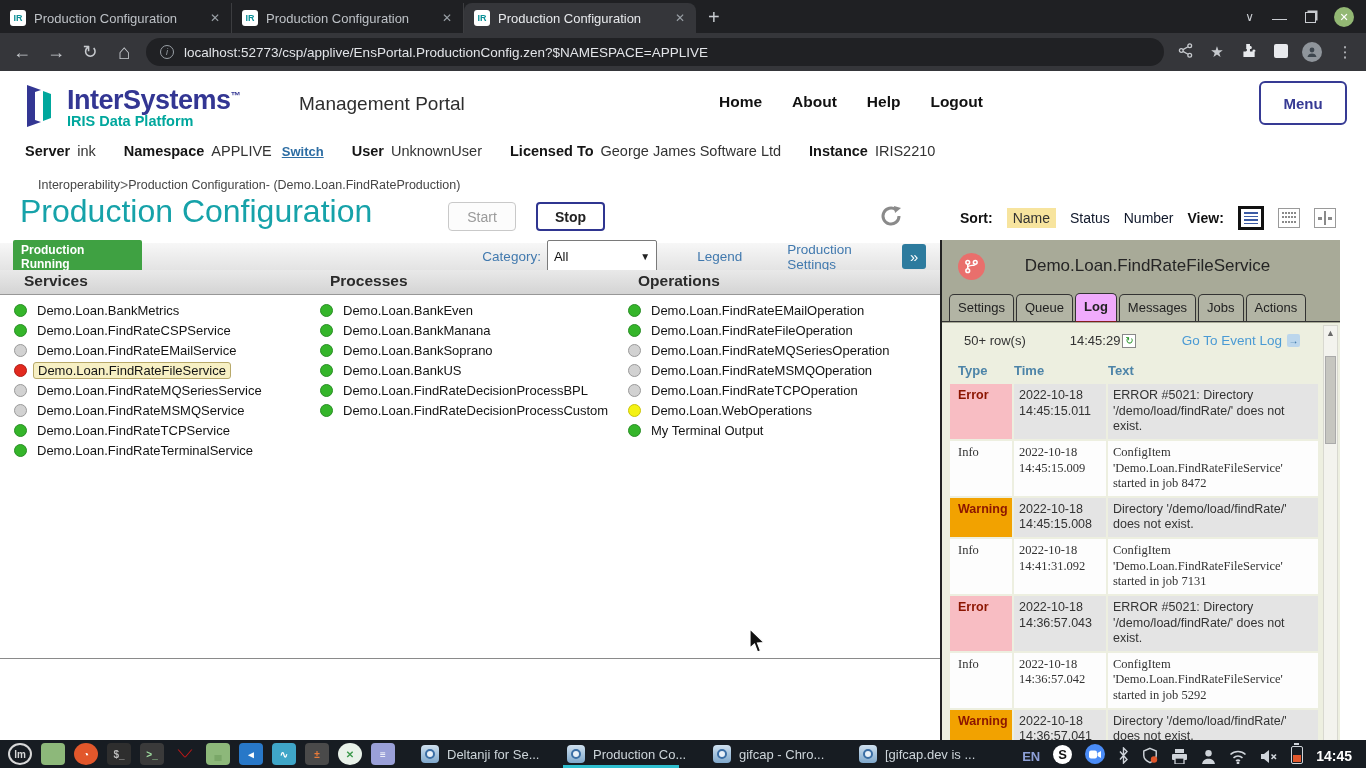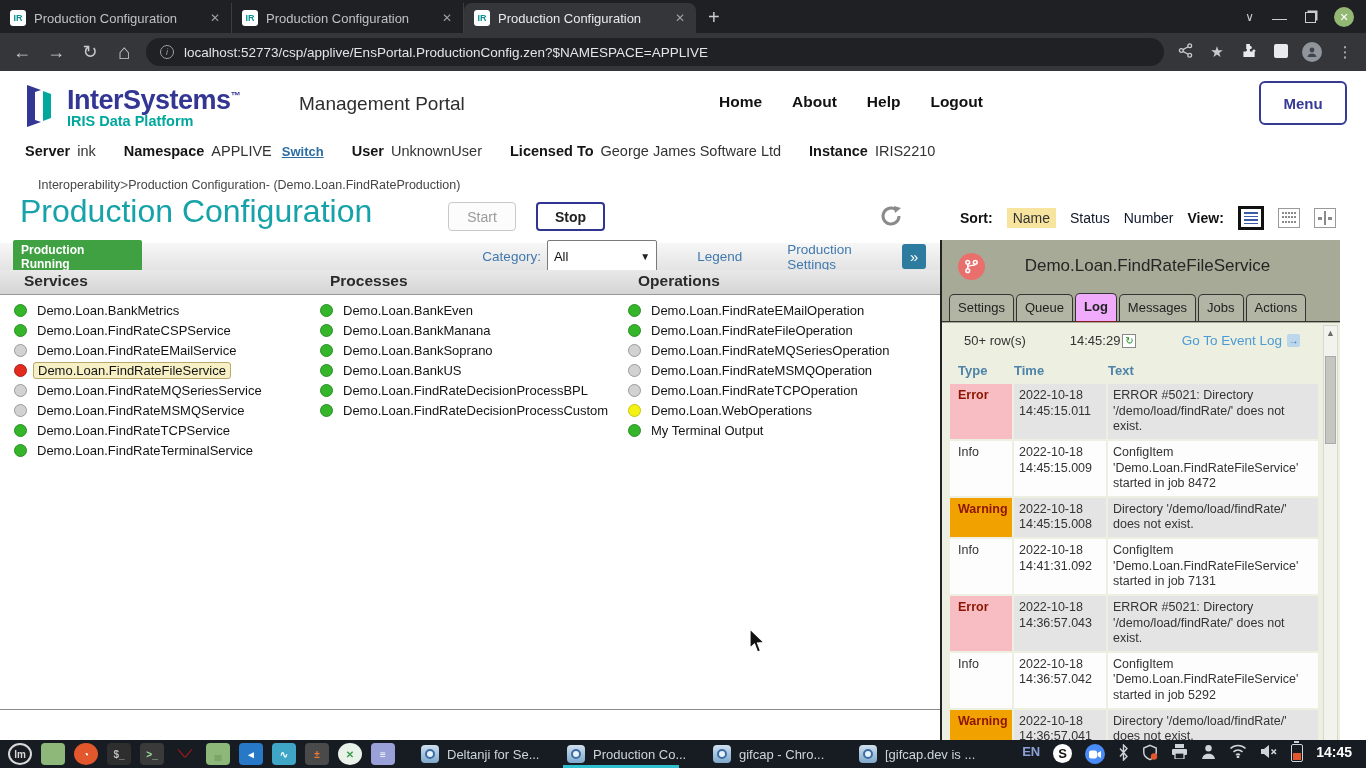--- a/index.html
+++ b/index.html
@@ -67,21 +67,21 @@
   #cat-label { margin-left:340px; color:#4179ae; font-size:13.5px; }
   #cat-select { margin-left:6px; width:112px; height:22px; background:#fff; border:1px solid #7a7a7a; border-radius:2px; font-size:13px; color:#111; display:flex; align-items:center; padding:16px 6px; justify-content:space-between; }
   #legend-link { margin-left:40px; color:#4179ae; font-size:13.5px; }
   #psettings-link { margin-left:45px; color:#4179ae; font-size:13.5px; }
   #expand-btn { margin-left:auto; margin-right:14px; width:24px; height:25px; background:#2d7b9e; color:#fff; border-radius:3px; font-size:15px; display:flex; align-items:center; justify-content:center; }
 
   #col-headers { position:absolute; left:0; top:199px; width:940px; height:25px; background:linear-gradient(#e9e9e9,#d4d4d4); border-bottom:1px solid #979797; }
   .col-h { position:absolute; top:2px; display:flex; align-items:center; gap:7px; font-size:15.5px; font-weight:bold; color:#2b2b2b;flex-direction:column; }
   .plus-ic { width:14px; height:14px; border-radius:50%; background:#9db6d8; color:#fff; font-size:11px; display:flex; align-items:center; justify-content:center; }
 
-  #lists-box { position:absolute; left:0; top:225px; width:940px; height:414px; background:#fff; border-bottom:1px solid #8a8a8a; }
+  #lists-box { position:absolute; left:0; top:225px; width:940px; height:363px; background:#fff; border-bottom:1px solid #8a8a8a; }
   .plist { position:absolute; top:4px; display:flex; flex-direction:column; }
   .prod-item { display:flex; align-items:center; gap:10px; height:20px; font-size:13px; color:#141414; }
   .dot { width:13px; height:13px; border-radius:50%; flex:0 0 13px; }
   .dot.green { background:#35b52a; border:1px solid #2a8f26; }
   .dot.gray { background:#d2d2d2; border:1px solid #9a9a9a; }
   .dot.red { background:#e22a1f; border:1px solid #b01d17; }
   .dot.yellow { background:#f4f213; border:1px solid #c9c40a; }
   .item-label.selected { background:#f7f0c4; border:1px solid #b8a96a; border-radius:3px; padding:0 4px; margin-left:-4px; }
 
   
@@ -103,37 +103,37 @@
   #log-cols .c1 { width:62px; padding-left:8px; }
   #log-cols .c2 { width:92px; }
   #log-cols .c3 { flex:1; }
   #log-rows { height:386px; overflow:hidden; display:flex; flex-direction:column; gap:2px; }
   .log-row { display:flex; gap:2px; }
   .cell { font-size:12.5px; color:#333; padding:4px 5px; line-height:1.25; }
   .cell.type { width:62px; padding-left:8px; }
   .cell.time { width:92px; }
   .cell.text { flex:1; }
   .log-row.shade .cell { background:#e4e4e4; }
-  .log-row.plain .cell { background:#fdfdfd; }
+  .log-row.plain .cell { background:#fdfdfd;font-family:Liberation Serif, serif; }
   .cell.type.error { background:#f8bdc3 !important; color:#8b1500; font-weight:bold; }
   .cell.type.warning { background:#f2a200 !important; color:#8b1500; font-weight:bold; }
   #vscroll { position:absolute; right:2px; top:2px; width:15px; height:468px; background:#f3f3ee; border:1px solid #d8d8d0; display:flex; flex-direction:column; align-items:center; }
   #vthumb { width:11px; height:88px; background:#c6c6c0; border:1px solid #aaa; margin-top:16px; }
   .scroll-ar { color:#6a6a6a; font-size:9px; line-height:14px; }
 
   
   #taskbar { position:absolute; left:0; top:740px; width:1366px; height:28px; background:#171c22; display:flex; align-items:center; padding:0 8px; gap:6px; }
   .tb-app { width:24px; height:22px; border-radius:4px; display:flex; align-items:center; justify-content:center; font-size:10px; font-weight:bold; flex:0 0 24px; }
   #tb-windows { display:flex; margin-left:12px; }
   .tb-win { width:146px; height:28px; display:flex; align-items:center; gap:8px; padding:0 8px; color:#cdd5da; font-size:13px; position:relative; }
   .tb-win .chrom { width:18px; height:18px; border-radius:4px; background:linear-gradient(#cfe0ef,#7fa8cc); display:flex; align-items:center; justify-content:center; flex:0 0 18px; }
   .tb-win .chrom i { width:10px; height:10px; border:2px solid #3a6ea5; border-radius:50%; background:#e8f0f8; }
   .tb-win.active::after { content:""; position:absolute; left:4px; right:26px; bottom:0; height:3px; background:#2fbfcf; }
   .tb-win .wlabel { white-space:nowrap; overflow:hidden; }
-  #tray { margin-left:auto; display:flex; align-items:flex-start; gap:13px; padding-right:6px; }
+  #tray { margin-left:auto; display:flex; align-items:flex-end; gap:13px; padding-right:6px; }
   #tray-lang { color:#8ea0d8; font-weight:bold; font-size:13px; }
   #tray-skype { width:19px; height:19px; background:#fff; border-radius:50%; color:#111; font-weight:bold; font-size:13px; display:flex; align-items:center; justify-content:center; }
   #tray-zoom { width:20px; height:20px; background:#4a8cf7; border-radius:50%; display:flex; align-items:center; justify-content:center; }
   #tray-clock { color:#fff; font-weight:bold; font-size:14px; }
   .traysvg { display:block; }
   #tray-batt { width:12px; height:18px; border:1.5px solid #cfd4da; border-radius:2px; position:relative; }
   #tray-batt::before { content:""; position:absolute; left:2px; top:-4px; width:5px; height:2px; background:#cfd4da; }
   #tray-batt::after { content:""; position:absolute; left:1px; right:1px; bottom:1px; height:7px; background:#e2572b; }
 
   #cursor { position:absolute; left:748px; top:628px; z-index:99; }

